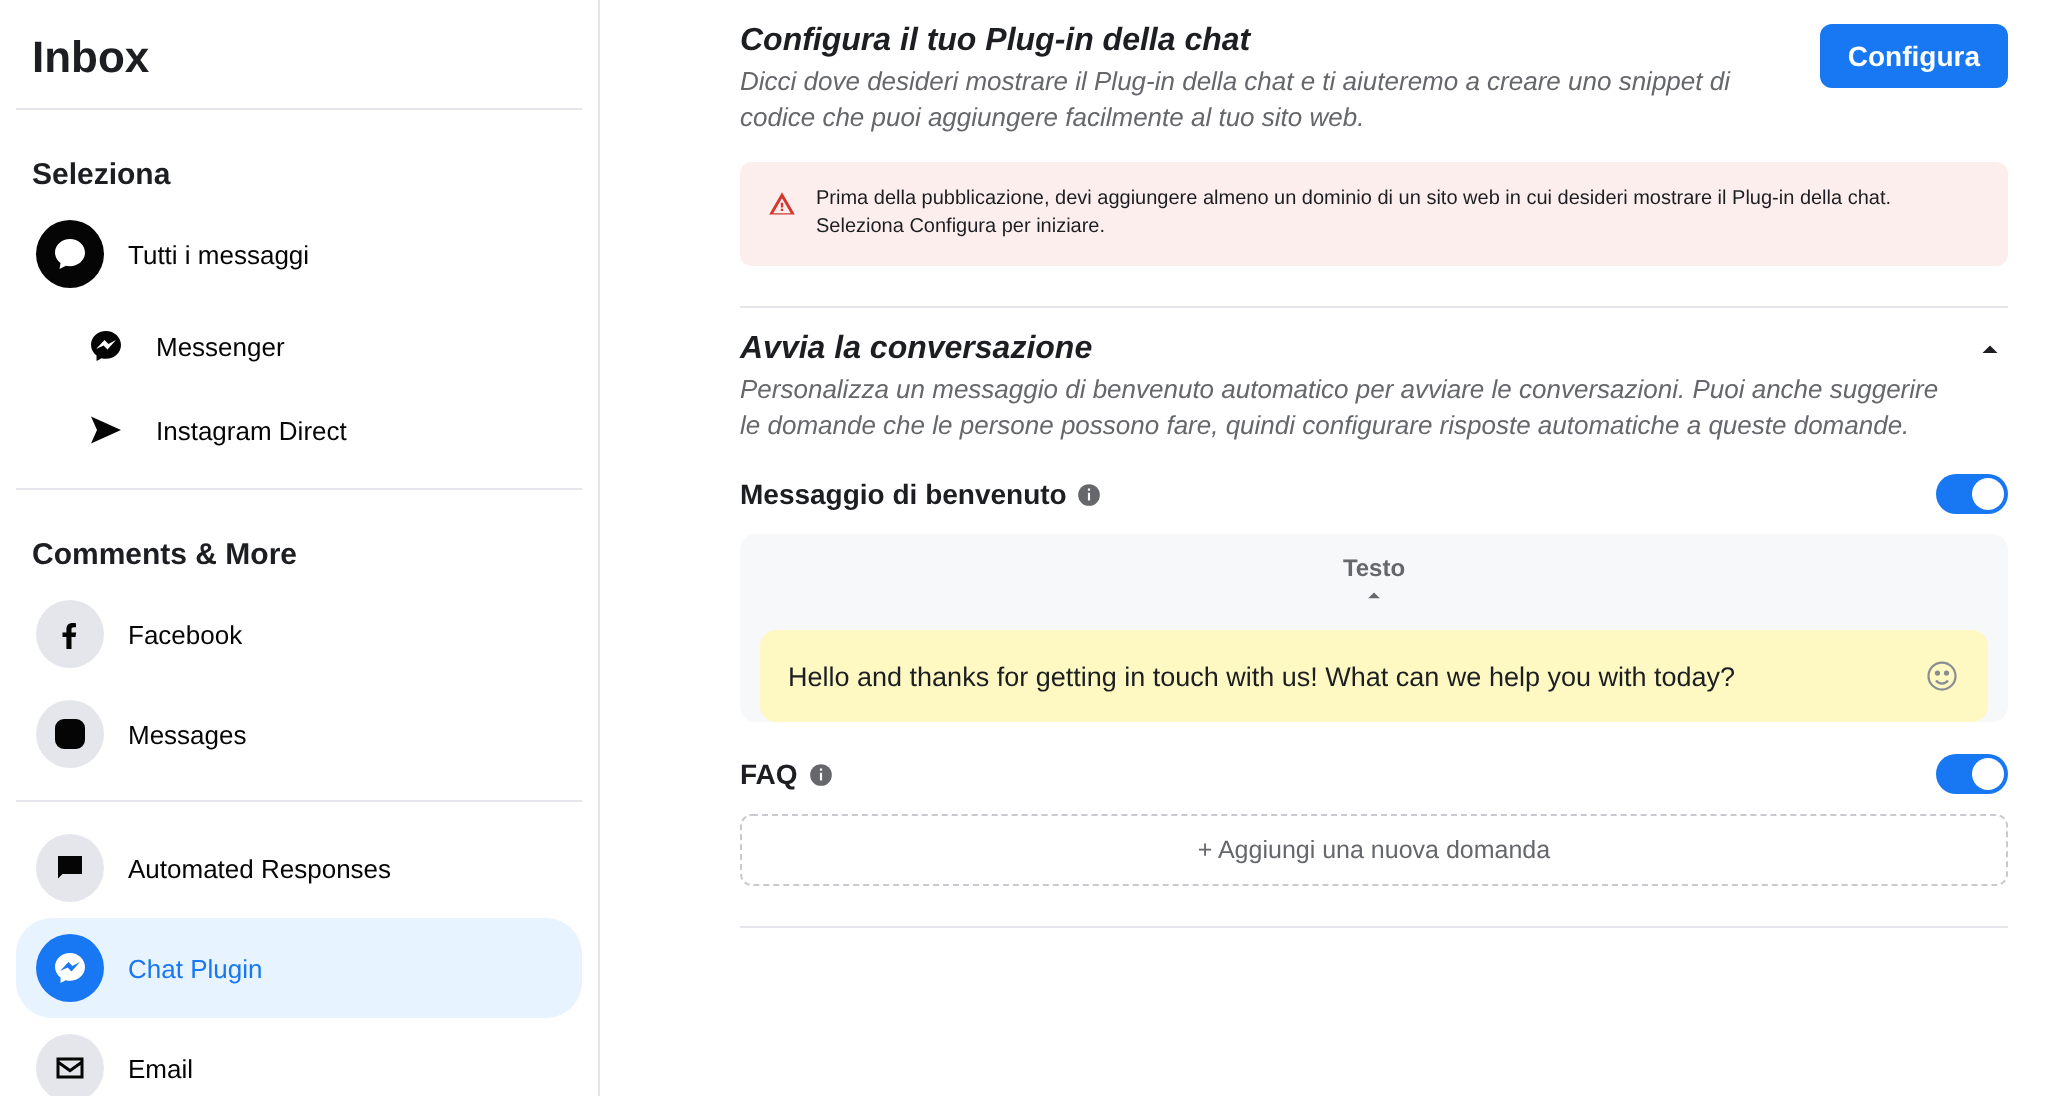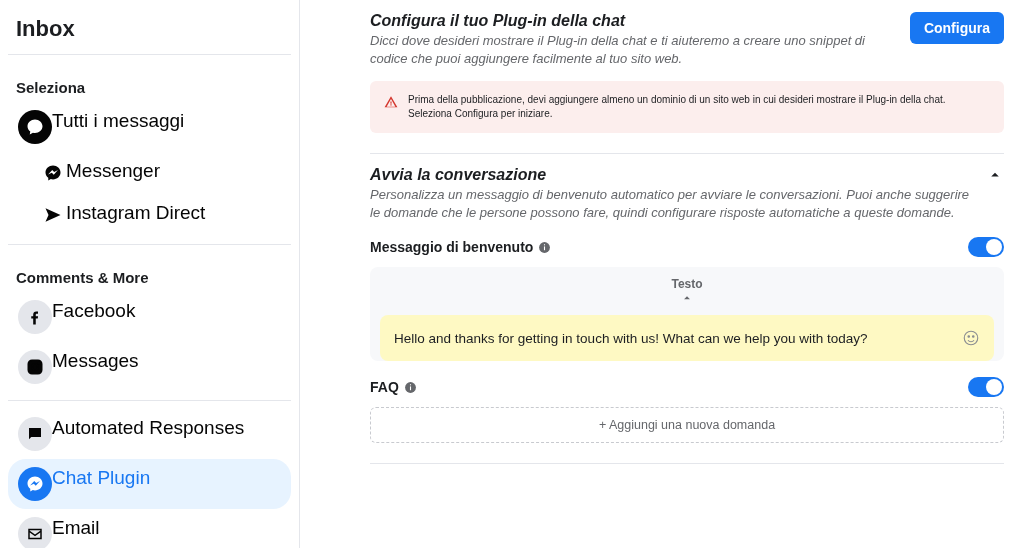--- a/index.html
+++ b/index.html
@@ -2,21 +2,21 @@
 <html><head>
 <meta charset="utf-8">
 <style>
 * { box-sizing: border-box; margin: 0; padding: 0; }
 body { font-family: -apple-system, BlinkMacSystemFont, "Segoe UI", Helvetica, Arial, sans-serif; background: #fff; color: #1c1e21; font-size: 14px; }
 .layout { display: flex; width: 1024px; height: 548px; }
 .sidebar { width: 300px; border-right: 1px solid #e4e6eb; padding: 8px 8px 8px 8px; }
 .sidebar h1 { font-size: 22px; font-weight: 700; padding: 8px 8px 4px 8px; }
 .section-label { font-size: 15px; font-weight: 600; padding: 16px 8px 6px 8px; }
 .divider { height: 1px; background: #e4e6eb; margin: 8px 0; }
-.nav-item { display: flex; gap: 0; padding: 8px 10px; border-radius: 18px; cursor: pointer; font-size: 19px; font-weight: 500; color: #050505; }
+.nav-item { display: flex; align-items: center; gap: 12px; padding: 8px 10px; border-radius: 18px; cursor: pointer; font-size: 13px; font-weight: 500; color: #050505; }
 .nav-item.indent { padding-left: 32px; }
 .nav-item.active { background: #e7f3ff; color: #1877f2; }
 .iconwrap { width: 34px; height: 34px; border-radius: 50%; background: #e4e6eb; display: inline-flex; align-items: center; justify-content: center; flex-shrink: 0; }
 .iconwrap svg { width: 18px; height: 18px; fill: #050505; }
 .iconwrap.active { background: #1877f2; }
 .iconwrap.active svg { fill: #fff; }
 .iconwrap.dark { background: #050505; }
 .iconwrap.dark svg { fill: #fff; }
 .iconwrap.sm { width: 26px; height: 26px; background: transparent; }
 .main { flex: 1; padding: 0 20px 0 70px; overflow: auto; }

